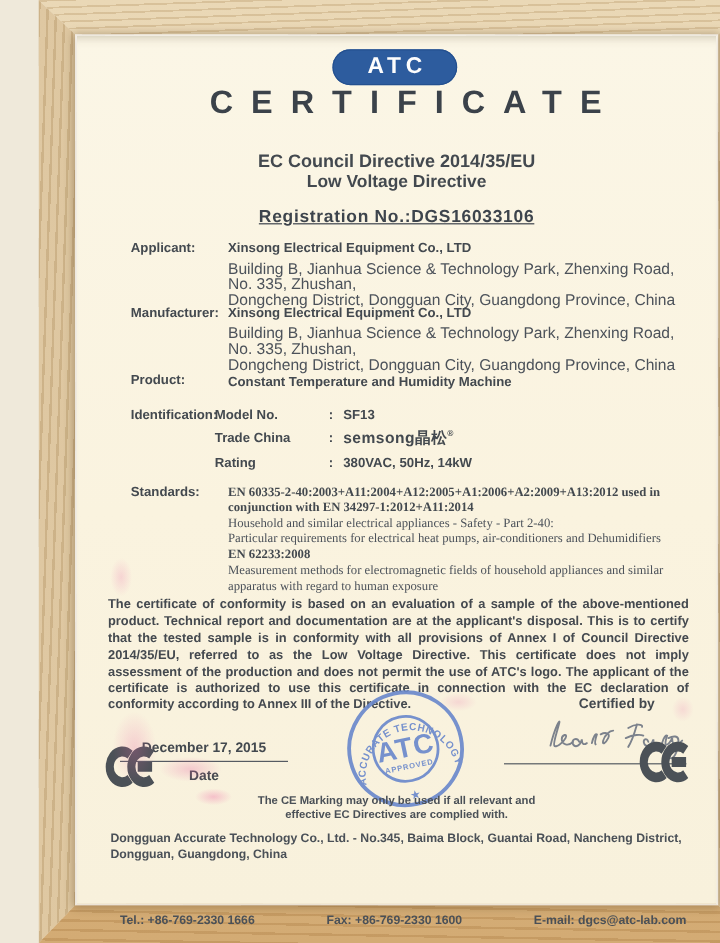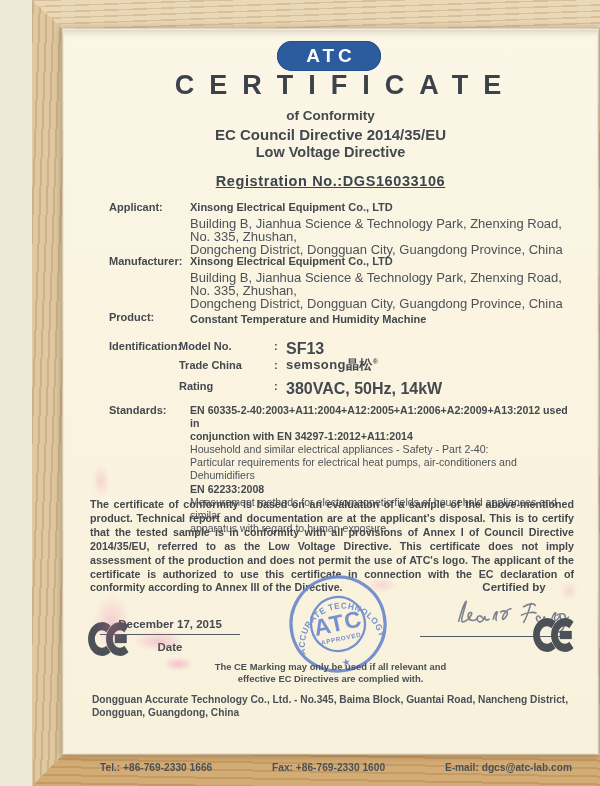--- a/index.html
+++ b/index.html
@@ -41,24 +41,24 @@
   .sub1{top:78px;font-size:13.5px;}
   .sub2{top:96px;font-size:15px;}
   .sub3{top:114px;font-size:14.5px;}
   .reg{top:143px;font-size:14.5px;letter-spacing:.6px;color:#3d444c;text-decoration:underline;}
   
   .flabel{left:45px;font-size:11px;font-weight:700;}
   .fval{left:126px;font-size:11px;font-weight:700;}
   .faddr{left:126px;width:392px;font-size:13px;font-weight:400;line-height:12.9px;color:#4c525a;}
   .idname{left:115px;font-size:11px;font-weight:700;}
   .idcolon{left:210px;font-size:11px;font-weight:700;}
-  .idval{left:222px;font-size:16px;font-weight:700;}
+  .idval{left:222px;font-size:11px;font-weight:700;}
   .semsong{font-size:13px;letter-spacing:.4px;}
   .semsong sup{font-size:7px;}
-  .stdlines{left:126px;width:388px;font-size:10.6px;line-height:13.1px;color:#4c525a;}
+  .stdlines{left:126px;width:388px;font-size:10.6px;line-height:13.1px;color:#4c525a;font-family:Liberation Serif, serif;}
   .stdlines .b{color:#43494f;}
   
   .statement{left:26px;top:468px;width:484px;font-size:10.7px;font-weight:700;
              line-height:13.9px;text-align:justify;color:#44494f;}
   
   .certby{left:390px;top:551px;width:120px;text-align:center;font-size:11.5px;font-weight:700;}
   .sigline{left:356px;top:606px;width:152px;border-top:1.2px solid #555b62;}
   .dateval{left:36px;top:588px;width:140px;text-align:center;font-size:11.5px;font-weight:700;}
   .dateline{left:36px;top:604px;width:140px;border-top:1.2px solid #555b62;}
   .datelabel{left:36px;top:611px;width:140px;text-align:center;font-size:11.5px;font-weight:700;}
@@ -78,21 +78,20 @@
   <div class="frame frame-left"></div>
   <div class="frame frame-right"></div>
   <div class="frame frame-bottom"></div>
 
   <div class="paper">
 
     <div class="abs atc-pill">
       <span>ATC</span>
     </div>
     <div class="abs ctr cert-title">CERTIFICATE</div>
-    <div class="abs ctr sub1 b">of Conformity</div>
     <div class="abs ctr sub2 b">EC Council Directive 2014/35/EU</div>
     <div class="abs ctr sub3 b">Low Voltage Directive</div>
     <div class="abs ctr reg b">Registration No.:DGS16033106</div>
 
     <div class="abs flabel" style="top:171px">Applicant:</div>
     <div class="abs fval" style="top:171px">Xinsong Electrical Equipment Co., LTD</div>
     <div class="abs faddr" style="top:188px">
       <div>Building B, Jianhua Science &amp; Technology Park, Zhenxing Road, No. 335, Zhushan,</div>
       <div>Dongcheng District, Dongguan City, Guangdong Province, China</div>
     </div>

